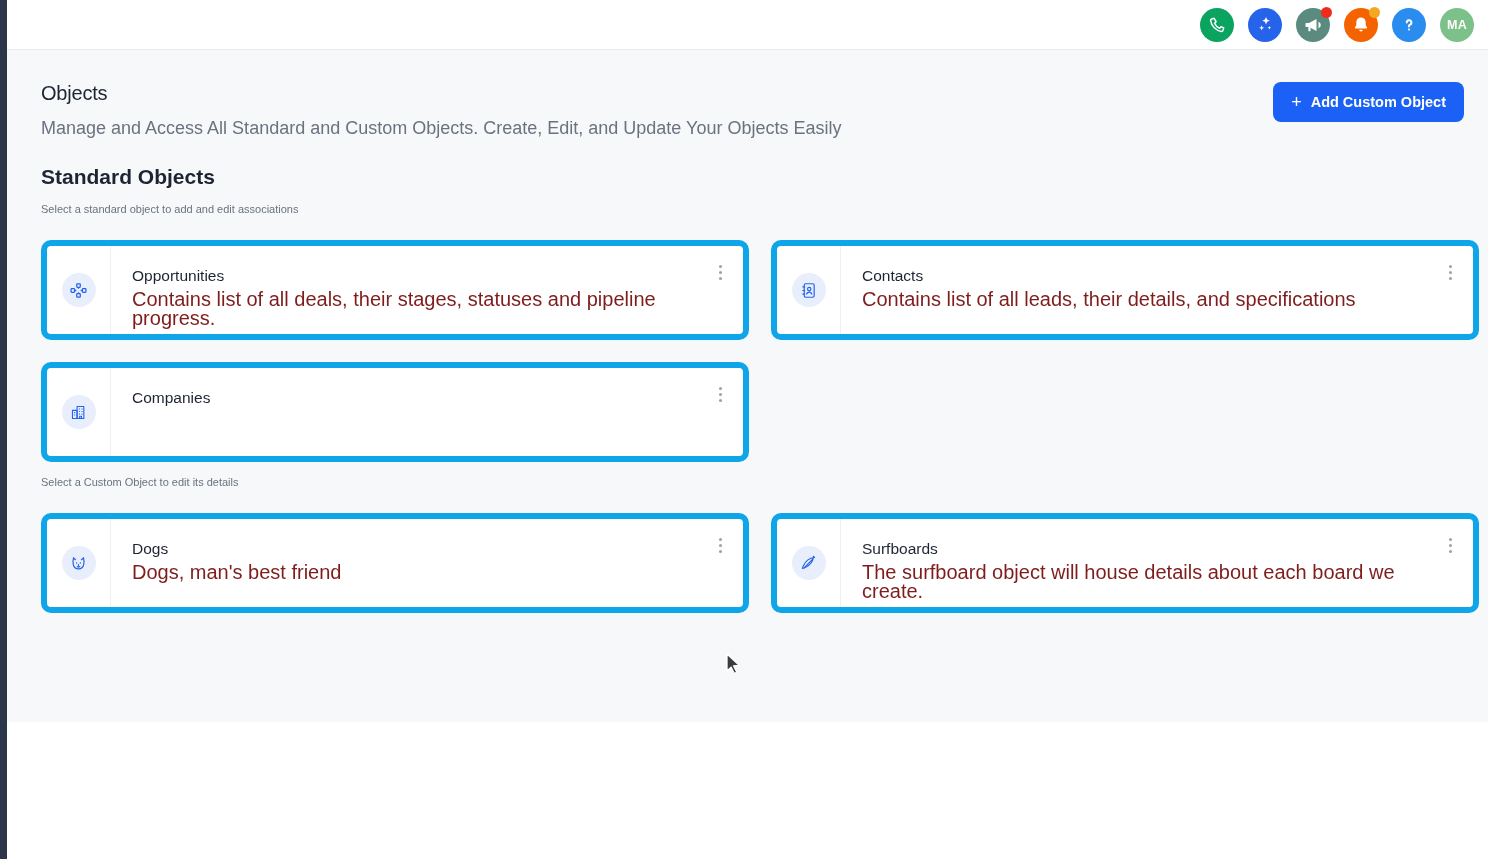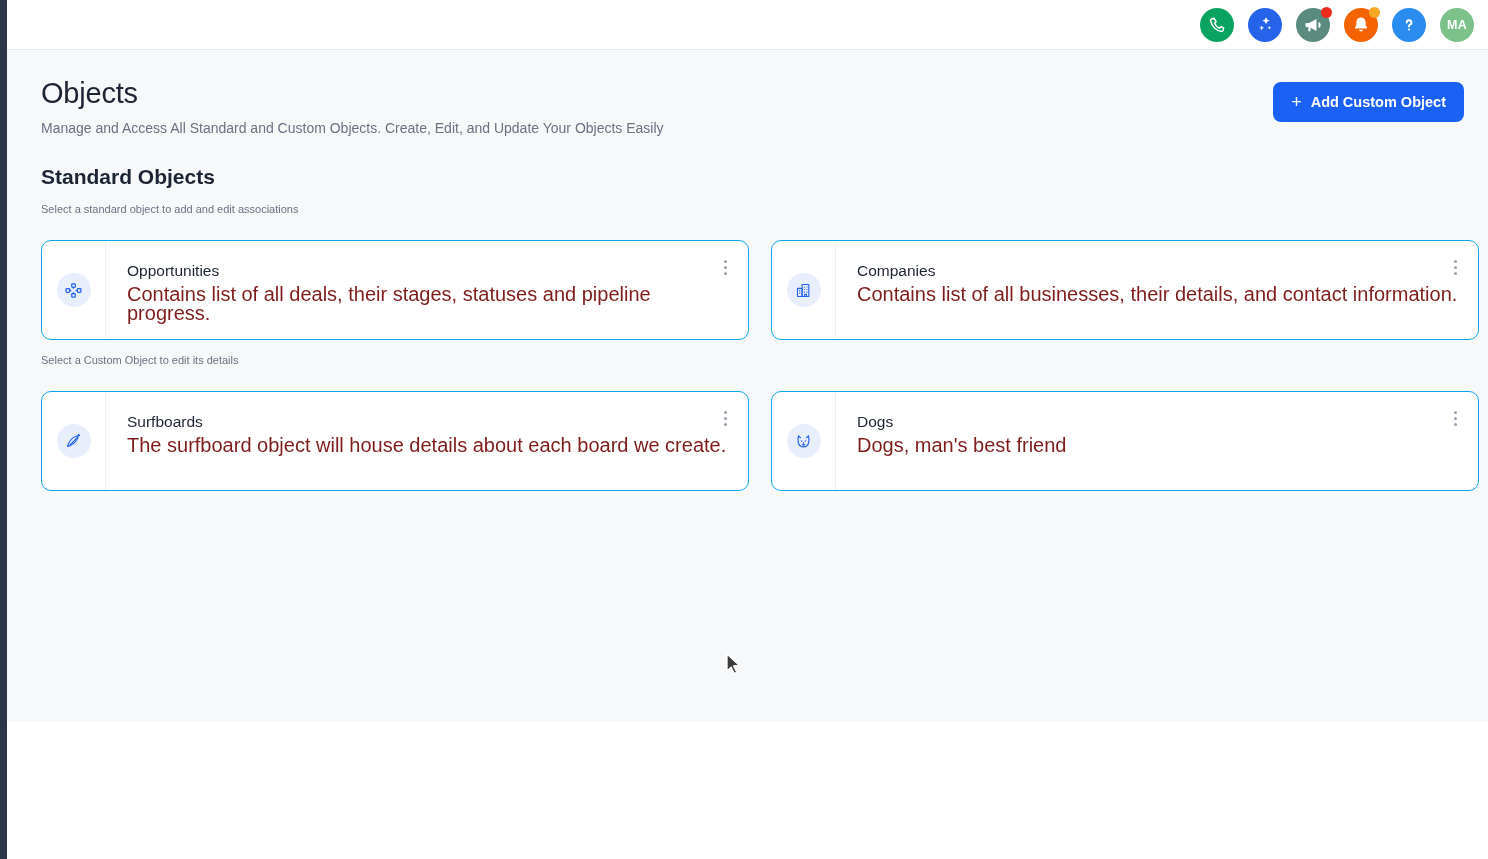--- a/index.html
+++ b/index.html
@@ -71,29 +71,29 @@
     padding: 26px 24px 0 34px;
     overflow: hidden;
     position: relative;
   }
   .page-head {
     display: flex;
     align-items: flex-start;
     justify-content: space-between;
   }
   .page-title {
-    font-size: 29px;
+    font-size: 20px;
     font-weight: 400;
     color: #1d2433;
     line-height: 34px;
     letter-spacing: -0.2px;
   }
   .page-sub {
     margin-top: 9px;
-    font-size: 14px;
+    font-size: 18px;
     color: #6b7280;
     line-height: 19px;
   }
   .add-btn {
     display: flex; align-items: center; gap: 9px;
     background: #1b61f5;
     color: #ffffff;
     border: none;
     border-radius: 8px;
     height: 40px;
@@ -119,21 +119,21 @@
     margin-top: 14px;
   }
   .grid {
     display: grid;
     grid-template-columns: 708px 708px;
     gap: 22px;
     margin-top: 25px;
   }
   .card {
     background: #ffffff;
-    border: 1px solid #0ea5e9;
+    border: 6px solid #0ea5e9;
     border-radius: 10px;
     height: 100px;
     display: flex;
     overflow: hidden;
     cursor: pointer;
   }
   .card-iconwrap {
     flex: 0 0 64px;
     display: flex; align-items: center; justify-content: center;
     border-right: 1px solid #eceff3;
@@ -278,68 +278,67 @@
             <div class="card-title">Opportunities</div>
             <div class="card-desc">Contains list of all deals, their stages, statuses and pipeline progress.</div>
             <div class="kebab">
                 <i></i>
                 <i></i>
                 <i></i>
               </div>
           </div>
         </div>
 
+        <div class="card">
+          <div class="card-iconwrap">
+            <div class="icon-circle">
+              <svg width="17" height="17" viewBox="0 0 24 24" fill="none" stroke="#2563eb" stroke-width="1.7" stroke-linecap="round">
+                <rect x="6" y="2.5" width="14" height="19" rx="2"></rect>
+                <circle cx="13" cy="10" r="2.4"></circle>
+                <path d="M9.3 17c.7-1.9 2.1-2.8 3.7-2.8s3 .9 3.7 2.8"></path>
+                <path d="M4 7h2.6M4 12h2.6M4 17h2.6"></path>
+              </svg>
+            </div>
+          </div>
+          <div class="card-body">
+            <div class="card-title">Contacts</div>
+            <div class="card-desc">Contains list of all leads, their details, and specifications</div>
+            <div class="kebab">
+                <i></i>
+                <i></i>
+                <i></i>
+              </div>
+          </div>
+        </div>
 
         <div class="card">
           <div class="card-iconwrap">
             <div class="icon-circle">
               <svg width="17" height="17" viewBox="0 0 24 24" fill="none" stroke="#2563eb" stroke-width="1.6" stroke-linejoin="round">
                 <path d="M10 3.5h9.5v17H10z"></path>
                 <path d="M3.5 9H10v11.5H3.5z"></path>
                 <path d="M12.6 7h1.4M16.2 7h1.4M12.6 10.6h1.4M16.2 10.6h1.4M12.6 14.2h1.4M16.2 14.2h1.4M5.8 12.2h1.6M5.8 15.6h1.6"></path>
                 <path d="M13.6 20.5v-3.2h2.6v3.2"></path>
               </svg>
             </div>
           </div>
           <div class="card-body">
             <div class="card-title">Companies</div>
-            <div class="card-desc">Contains list of all businesses, their details, and contact information.</div>
             <div class="kebab">
                 <i></i>
                 <i></i>
                 <i></i>
               </div>
           </div>
         </div>
       </div>
 
       <div class="section-sub">Select a Custom Object to edit its details</div>
 
       <div class="grid">
-
-        <div class="card">
-          <div class="card-iconwrap">
-            <div class="icon-circle">
-              <svg width="17" height="17" viewBox="0 0 24 24" fill="none" stroke="#2563eb" stroke-width="1.7" stroke-linecap="round" stroke-linejoin="round">
-                <path d="M20.5 3.5c-7 .4-13 5.6-16 12.3-.5 1.2-.8 2.3-1 3.2 1-.2 2-.5 3.2-1 6.7-3 11.9-9 12.3-16z"></path>
-                <path d="M17.6 6.4L7.2 16.8"></path>
-                <circle cx="6.2" cy="17.8" r=".9" fill="#2563eb" stroke="none"></circle>
-              </svg>
-            </div>
-          </div>
-          <div class="card-body">
-            <div class="card-title">Surfboards</div>
-            <div class="card-desc">The surfboard object will house details about each board we create.</div>
-            <div class="kebab">
-                <i></i>
-                <i></i>
-                <i></i>
-              </div>
-          </div>
-        </div>
 
         <div class="card">
           <div class="card-iconwrap">
             <div class="icon-circle">
               <svg width="17" height="17" viewBox="0 0 24 24" fill="none" stroke="#2563eb" stroke-width="1.7" stroke-linecap="round" stroke-linejoin="round">
                 <path d="M5 4.2l2.8 2.4M19 4.2l-2.8 2.4"></path>
                 <path d="M5 4.2C4 7.4 4 10.6 4.6 13.2c.7 3.3 3.4 6.4 7.4 6.4s6.7-3.1 7.4-6.4c.6-2.6.6-5.8-.4-9"></path>
                 <circle cx="9.4" cy="11.4" r="1.05" fill="#2563eb" stroke="none"></circle>
                 <circle cx="14.6" cy="11.4" r="1.05" fill="#2563eb" stroke="none"></circle>
                 <path d="M12 13.6v2.1"></path>
@@ -350,20 +349,41 @@
           <div class="card-body">
             <div class="card-title">Dogs</div>
             <div class="card-desc">Dogs, man's best friend</div>
             <div class="kebab">
                 <i></i>
                 <i></i>
                 <i></i>
               </div>
           </div>
         </div>
+
+        <div class="card">
+          <div class="card-iconwrap">
+            <div class="icon-circle">
+              <svg width="17" height="17" viewBox="0 0 24 24" fill="none" stroke="#2563eb" stroke-width="1.7" stroke-linecap="round" stroke-linejoin="round">
+                <path d="M20.5 3.5c-7 .4-13 5.6-16 12.3-.5 1.2-.8 2.3-1 3.2 1-.2 2-.5 3.2-1 6.7-3 11.9-9 12.3-16z"></path>
+                <path d="M17.6 6.4L7.2 16.8"></path>
+                <circle cx="6.2" cy="17.8" r=".9" fill="#2563eb" stroke="none"></circle>
+              </svg>
+            </div>
+          </div>
+          <div class="card-body">
+            <div class="card-title">Surfboards</div>
+            <div class="card-desc">The surfboard object will house details about each board we create.</div>
+            <div class="kebab">
+                <i></i>
+                <i></i>
+                <i></i>
+              </div>
+          </div>
+        </div>
       </div>
 
       <span class="cursor">
         <svg width="18" height="24" viewBox="0 0 18 24">
           <path d="M1 1l12.2 11.4-5.7.4 3.3 6.4-2.5 1.3-3.2-6.4-4.1 3.9z" fill="#3b3b3b" stroke="#ffffff" stroke-width="1.3" stroke-linejoin="round"></path>
         </svg>
       </span>
 
     </div>
   </div>

